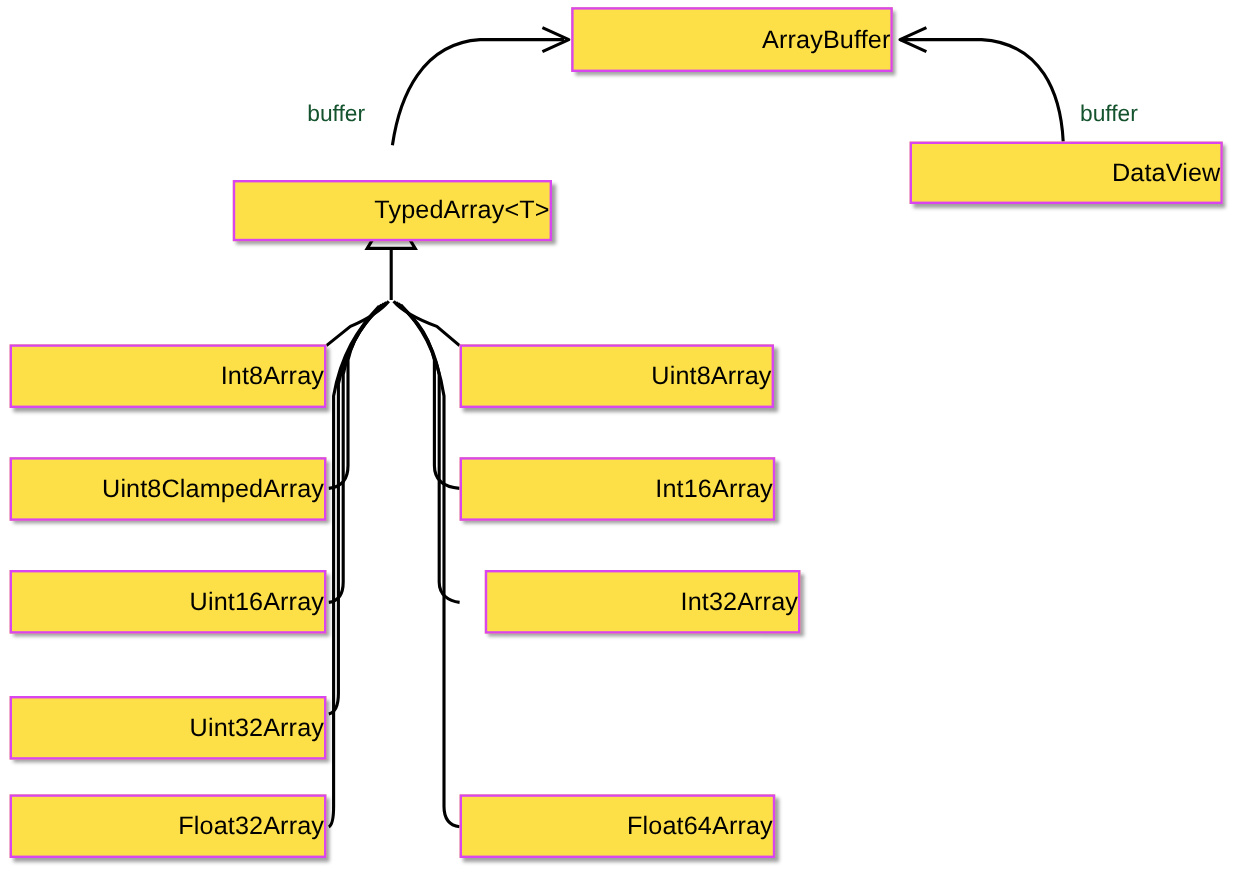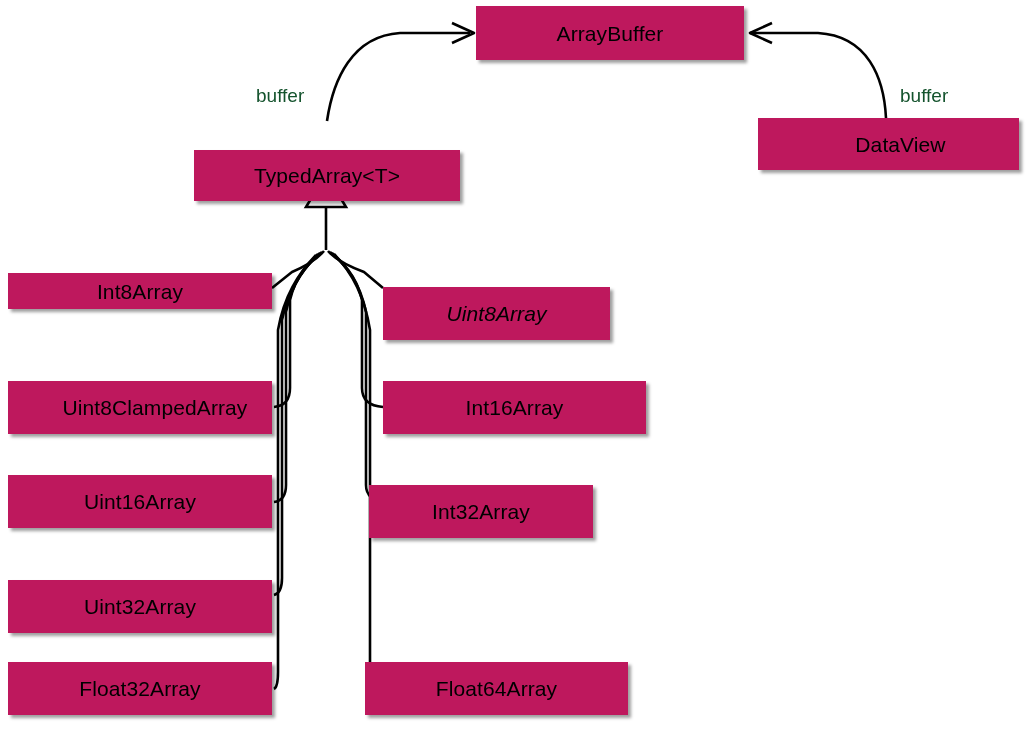--- a/index.html
+++ b/index.html
@@ -7,23 +7,23 @@
     position:relative;
     width:1029px;height:729px;
     background:#ffffff;
     font-family:"Liberation Sans", sans-serif;
     overflow:hidden;
   }
   #wires{position:absolute;left:0;top:0;width:1029px;height:729px;}
   .node{
     position:absolute;
     box-sizing:border-box;
-    background:#be185d;
-    border:2px solid #be185d;
-    display:flex;align-items:center;justify-content:center;
+    background:#fde047;
+    border:2px solid #d946ef;
+    display:flex;align-items:center;justify-content:flex-end;
     box-shadow:3px 3px 3px rgba(0,0,0,0.38);
     z-index:3;
   }
   .node .lbl{
     font-size:21px;
     color:#000000;
     line-height:1;
     white-space:nowrap;
     letter-spacing:0.1px;
   }
@@ -80,42 +80,42 @@
     <span class="lbl">TypedArray&lt;T&gt;</span>
   </div>
 
   <div class="node" style="left:758px;top:118px;width:261px;height:52px;padding-left:24px;">
     <span class="lbl">DataView</span>
   </div>
 
   <div class="edge-label" style="left:256px;top:85px;">buffer</div>
   <div class="edge-label" style="left:900px;top:85px;">buffer</div>
 
-  <div class="node" style="left:8px;top:273px;width:264px;height:36px;">
+  <div class="node" style="left:8px;top:287px;width:264px;height:53px;">
     <span class="lbl">Int8Array</span>
   </div>
   <div class="node" style="left:8px;top:381px;width:264px;height:53px;padding-left:30px;">
     <span class="lbl">Uint8ClampedArray</span>
   </div>
   <div class="node" style="left:8px;top:475px;width:264px;height:53px;">
     <span class="lbl">Uint16Array</span>
   </div>
   <div class="node" style="left:8px;top:580px;width:264px;height:53px;">
     <span class="lbl">Uint32Array</span>
   </div>
   <div class="node" style="left:8px;top:662px;width:264px;height:53px;">
     <span class="lbl">Float32Array</span>
   </div>
 
-  <div class="node" style="left:383px;top:287px;width:227px;height:53px;font-style:italic;">
+  <div class="node" style="left:383px;top:287px;width:262px;height:53px;">
     <span class="lbl">Uint8Array</span>
   </div>
   <div class="node" style="left:383px;top:381px;width:263px;height:53px;">
     <span class="lbl">Int16Array</span>
   </div>
-  <div class="node" style="left:369px;top:475px;width:224px;height:53px;margin-top:10px;">
+  <div class="node" style="left:404px;top:475px;width:263px;height:53px;">
     <span class="lbl">Int32Array</span>
   </div>
-  <div class="node" style="left:365px;top:662px;width:263px;height:53px;">
+  <div class="node" style="left:383px;top:662px;width:263px;height:53px;">
     <span class="lbl">Float64Array</span>
   </div>
 
 </div>
 
 </body></html>

